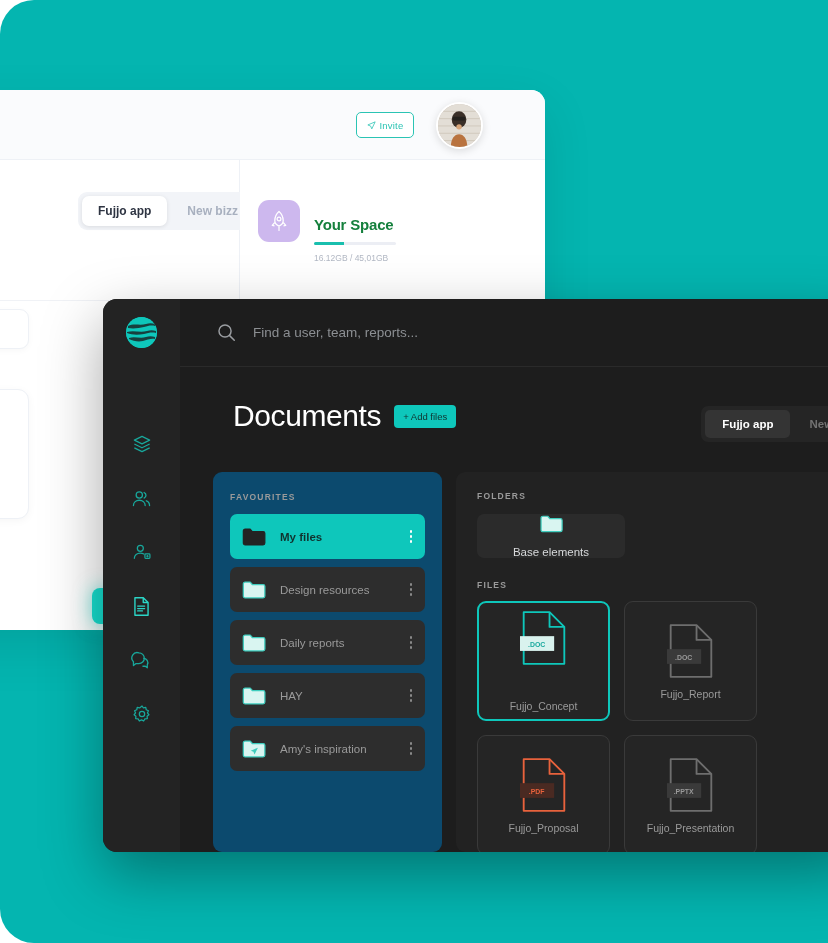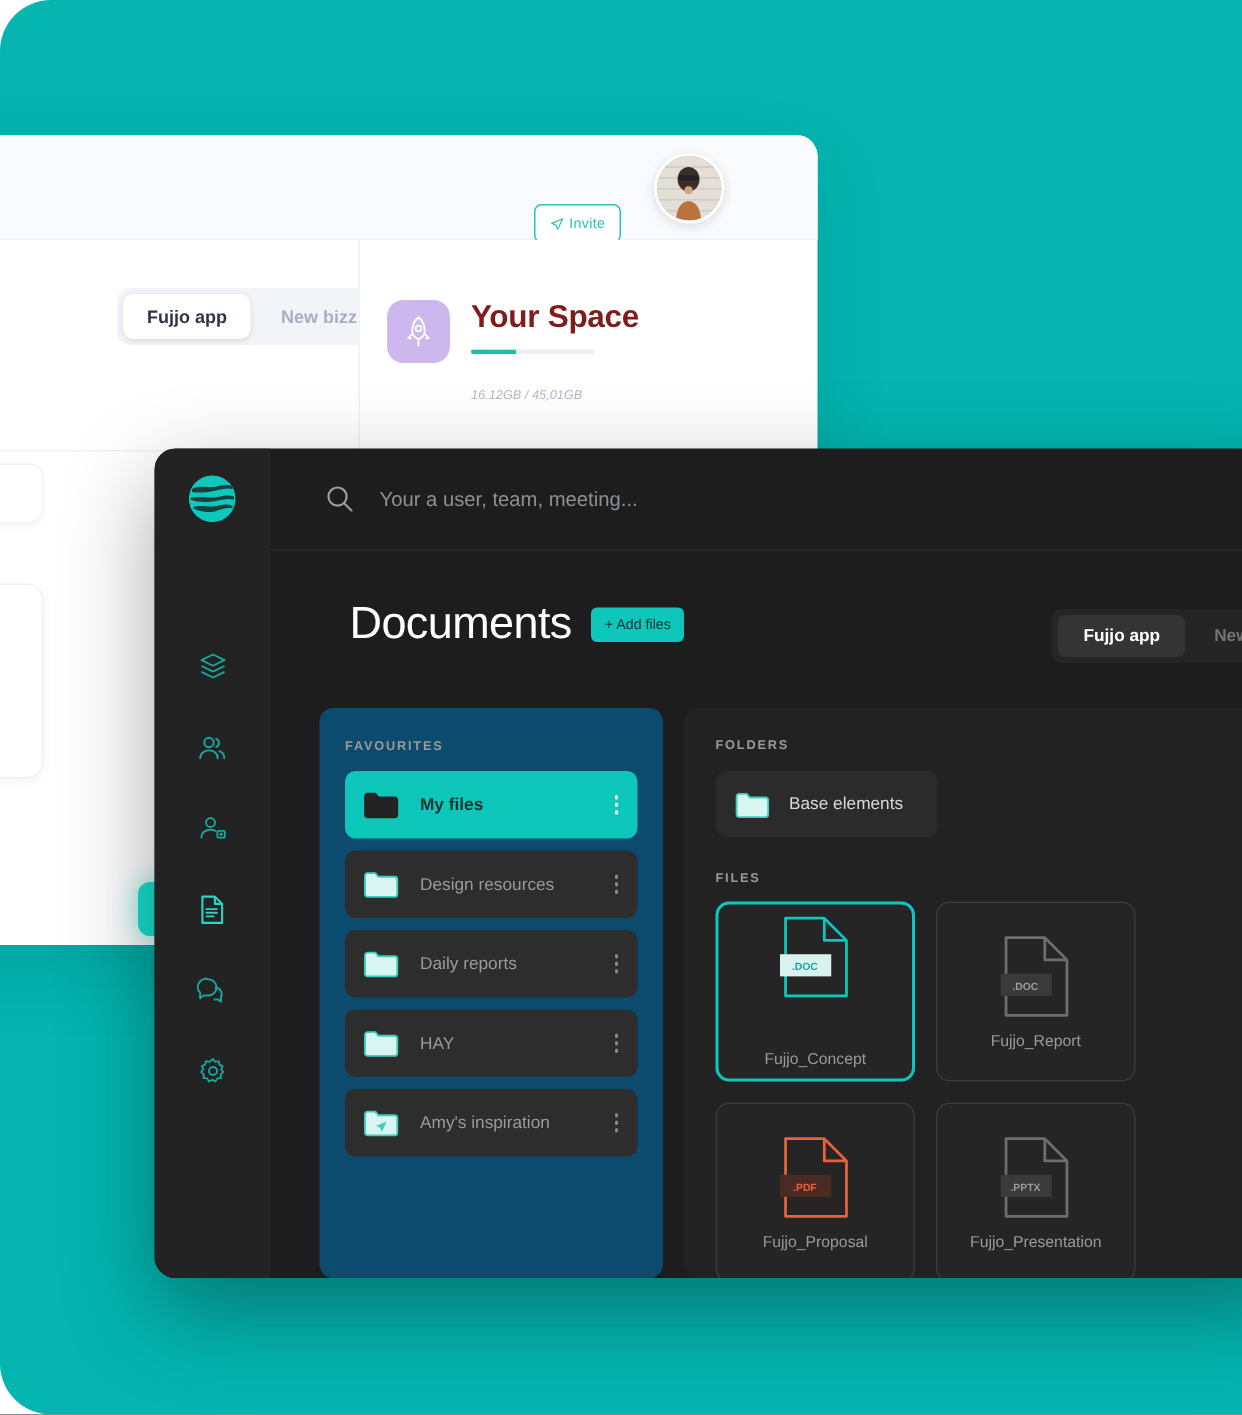--- a/index.html
+++ b/index.html
@@ -39,21 +39,20 @@
   }
   .invite-btn {
     position: absolute; right: 131px; top: 22px;
     width: 58px; height: 26px;
     border: 1px solid #2bc4b4;
     border-radius: 5px;
     display: flex; align-items: center; justify-content: center;
     gap: 4px;
     color: #2bc4b4; font-size: 9.5px; letter-spacing: .2px;
     background: #fff;
-    margin-top: 24px;
   }
   .avatar {
     position: absolute; right: 62px; top: 12px;
     width: 47px; height: 47px; border-radius: 50%;
     overflow: hidden;
     background: #cfc6bd;
     border: 2px solid #fff;
     box-shadow: 0 2px 8px rgba(0,0,0,.13);
   }
 
@@ -114,27 +113,27 @@
   }
   .space-row {
     position: absolute; left: 18px; top: 40px;
     display: flex; align-items: flex-start; gap: 14px;
   }
   .rocket-tile {
     width: 42px; height: 42px; border-radius: 11px;
     background: #cdb8ee;
     display: flex; align-items: center; justify-content: center;
   }
-  .space-title { font-size: 21px; font-weight: 700; color: #7f1d1d; letter-spacing: -.2px; white-space: nowrap; }
+  .space-title { font-size: 15px; font-weight: 700; color: #15803d; letter-spacing: -.2px; white-space: nowrap; margin-top: 16px; }
   .space-bar {
     margin-top: 9px; width: 82px; height: 3px;
     background: #eceef4; border-radius: 2px; overflow: hidden;
   }
   .space-bar > i { display: block; height: 100%; width: 37%; background: #19bfae; }
-  .space-meta { margin-top: 22px; font-size: 8.5px; color: #b2b8c4; white-space: nowrap; font-style: italic; }
+  .space-meta { margin-top: 8px; font-size: 8.5px; color: #b2b8c4; white-space: nowrap; }
 
   .file-details {
     position: absolute; left: 373px; top: 255px;
     width: 155px;
   }
   .fd-head {
     display: flex; align-items: center; justify-content: space-between;
     font-size: 8.5px; letter-spacing: 1.1px; color: #c2c7d2; font-weight: 600;
   }
   .fd-rule { margin-top: 14px; height: 1px; background: #eef1f6; }
@@ -234,20 +233,21 @@
     position: absolute; left: 353px; top: 173px;
     width: 407px; height: 380px;
     background: #222222; border-radius: 9px 0 0 9px;
     padding: 19px 0 0 21px;
   }
   .folder-row { margin-top: 13px; display: flex; gap: 12px; }
   .folder-card {
     width: 148px; height: 44px; border-radius: 7px; background: #2b2b2b;
     display: flex; align-items: center; gap: 13px; padding: 0 13px;
     position: relative;
+    flex-direction: column;
   }
   .folder-card .fc-name { font-size: 11.5px; color: #d7d9db; white-space: nowrap; }
   .dot-badge {
     position: absolute; right: 9px; top: 8px;
     width: 7px; height: 7px; border-radius: 50%; background: #0ec7bb;
   }
 
   .files-label { margin-top: 22px; }
   .files-grid { margin-top: 11px; display: flex; flex-wrap: wrap; gap: 14px; }
   .file-card {
@@ -397,21 +397,21 @@
           </svg>
         </div>
       </div>
     </div>
 
     <div class="dp-topbar">
       <svg width="19" height="19" viewBox="0 0 22 22">
         <circle cx="9.3" cy="9.3" r="7" fill="none" stroke="#9a9da1" stroke-width="1.7"></circle>
         <path d="M14.6 14.6 20 20" stroke="#9a9da1" stroke-width="1.7" stroke-linecap="round"></path>
       </svg>
-      <span class="search-ph">Your a user, team, meeting...</span>
+      <span class="search-ph">Find a user, team, reports...</span>
     </div>
 
     <div class="dp-body">
       <div class="dp-head">
         <span class="dp-title">Documents</span>
         <span class="add-files">+ Add files</span>
       </div>
 
       <div class="dp-tabs">
         <div class="dp-tab active">Fujjo app</div>

